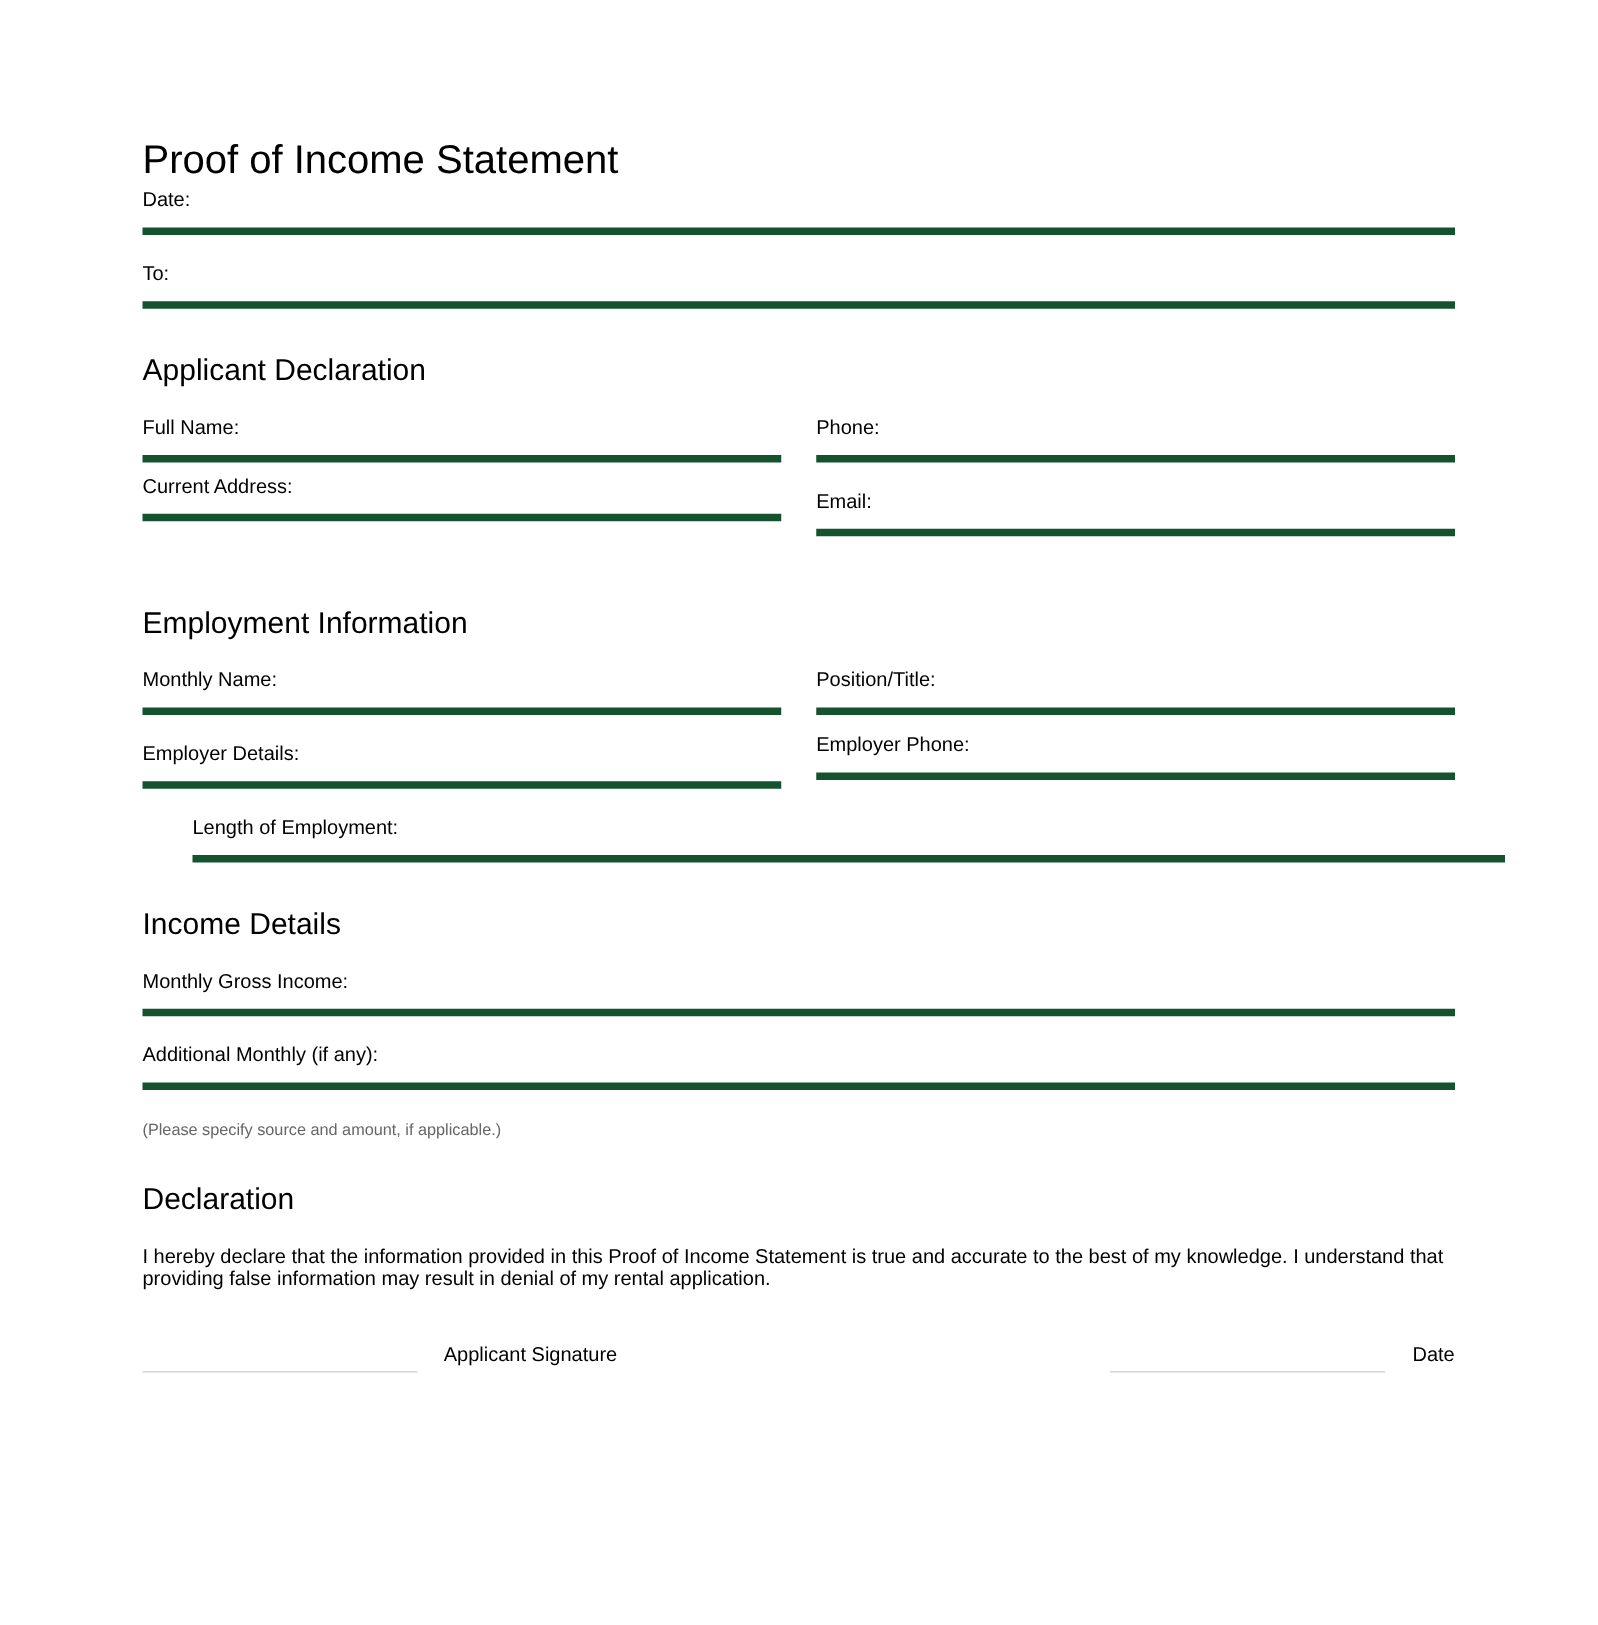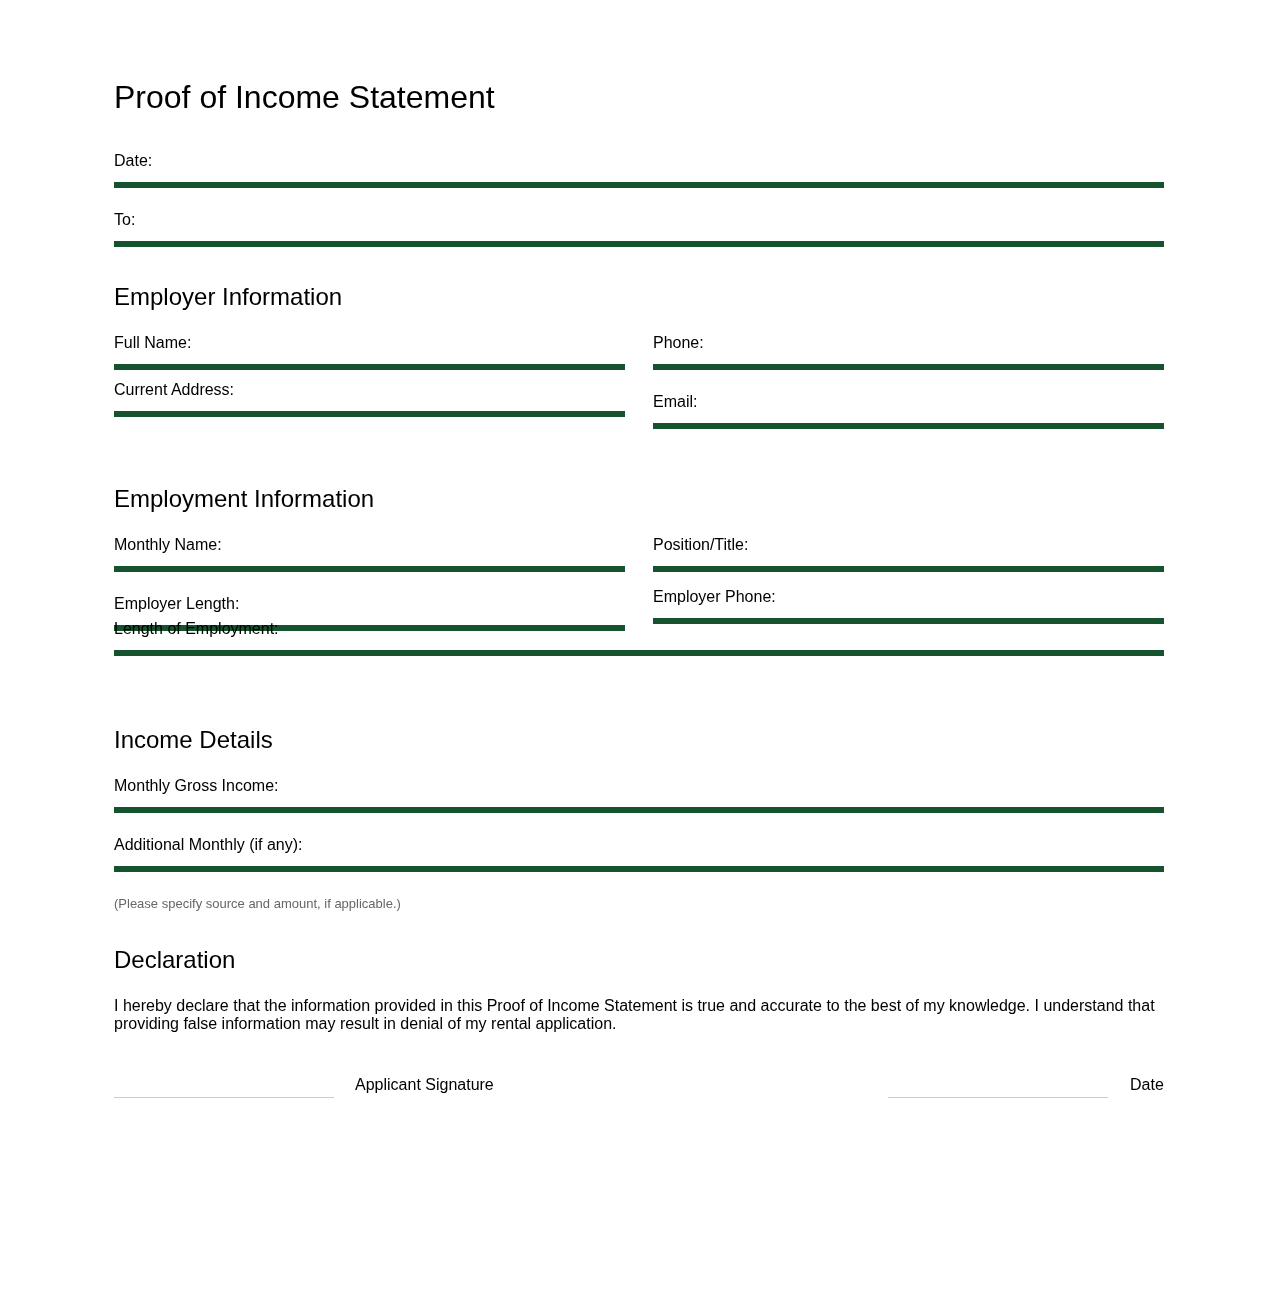--- a/index.html
+++ b/index.html
@@ -4,21 +4,21 @@
 <style>
   html, body { margin: 0; padding: 0; background: #ffffff; }
   body {
     width: 1278px; height: 1300px;
     font-family: "Liberation Sans", sans-serif;
     color: #000;
     position: relative;
   }
   .page { position: absolute; left: 114px; top: 0; width: 1050px; }
   h1 {
-    position: absolute; left: 0; top: 78px; margin: 0;
+    position: absolute; left: 0; top: 108px; margin: 0;
     font-size: 32px; font-weight: normal; line-height: 38px; white-space: nowrap;
   }
   h2 {
     position: absolute; left: 0; margin: 0;
     font-size: 24px; font-weight: normal; line-height: 28px; white-space: nowrap;
   }
   .field {
     position: absolute; height: 30px;
     border-bottom: 6px solid #14532d;
   }
@@ -52,21 +52,21 @@
 
   <h1>Proof of Income Statement</h1>
 
   <div class="field full" style="top:152px;">
     <span class="lbl">Date:</span>
   </div>
   <div class="field full" style="top:211px;">
     <span class="lbl">To:</span>
   </div>
 
-  <h2 style="top:283px;">Employer Information</h2>
+  <h2 style="top:283px;">Applicant Declaration</h2>
 
   <div class="field left" style="top:334px;">
     <span class="lbl">Full Name:</span>
   </div>
   <div class="field right" style="top:334px;">
     <span class="lbl">Phone:</span>
   </div>
   <div class="field left" style="top:381px;">
     <span class="lbl">Current Address:</span>
   </div>
@@ -76,26 +76,26 @@
 
   <h2 style="top:485px;">Employment Information</h2>
 
   <div class="field left" style="top:536px;">
     <span class="lbl">Monthly Name:</span>
   </div>
   <div class="field right" style="top:536px;">
     <span class="lbl">Position/Title:</span>
   </div>
   <div class="field left" style="top:595px;">
-    <span class="lbl">Employer Length:</span>
+    <span class="lbl">Employer Details:</span>
   </div>
   <div class="field right" style="top:588px;">
     <span class="lbl">Employer Phone:</span>
   </div>
-  <div class="field full" style="top:620px;">
+  <div class="field full" style="top:654px;margin-left:40px;">
     <span class="lbl">Length of Employment:</span>
   </div>
 
   <h2 style="top:726px;">Income Details</h2>
 
   <div class="field full" style="top:777px;">
     <span class="lbl">Monthly Gross Income:</span>
   </div>
   <div class="field full" style="top:836px;">
     <span class="lbl">Additional Monthly (if any):</span>

